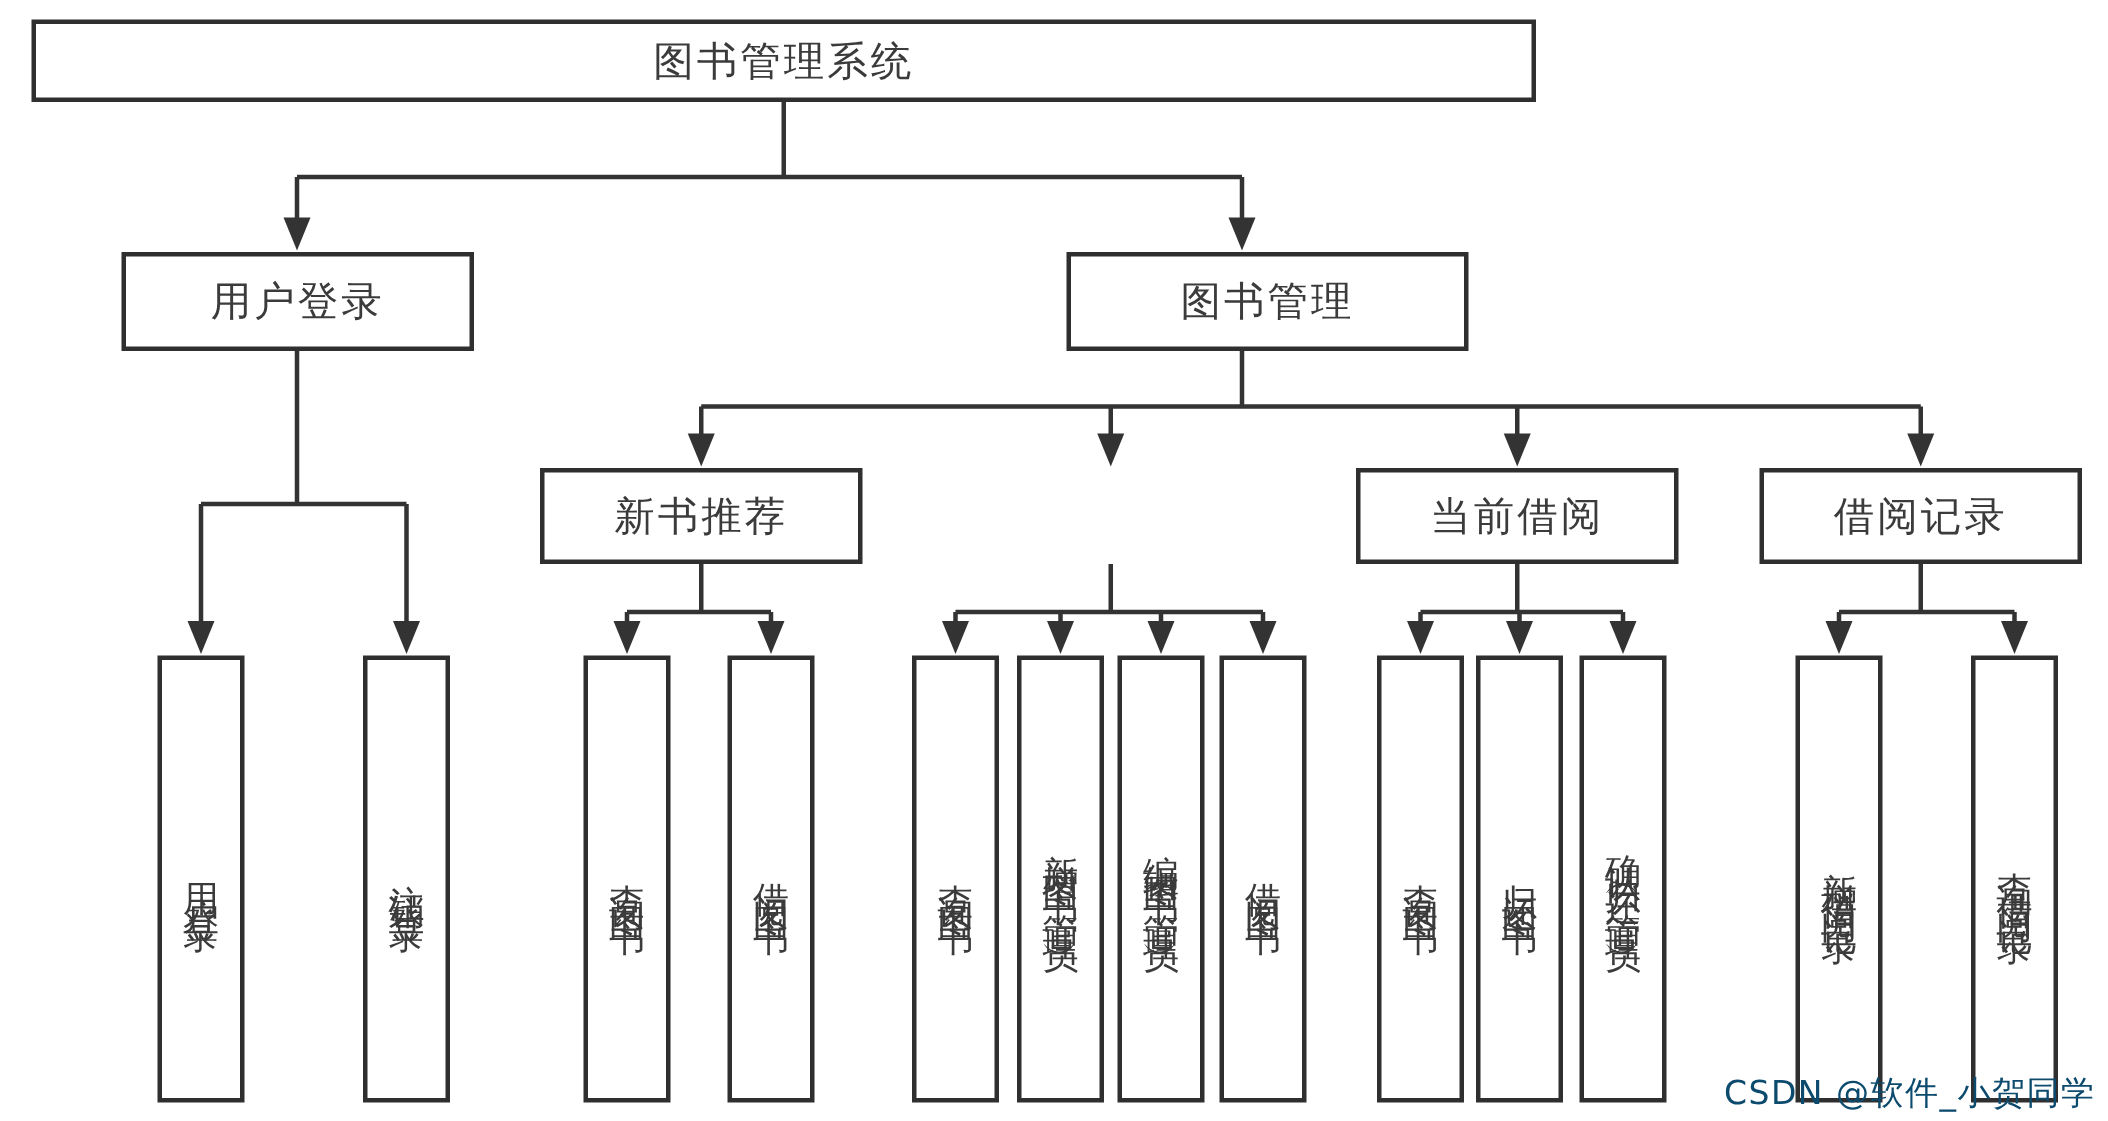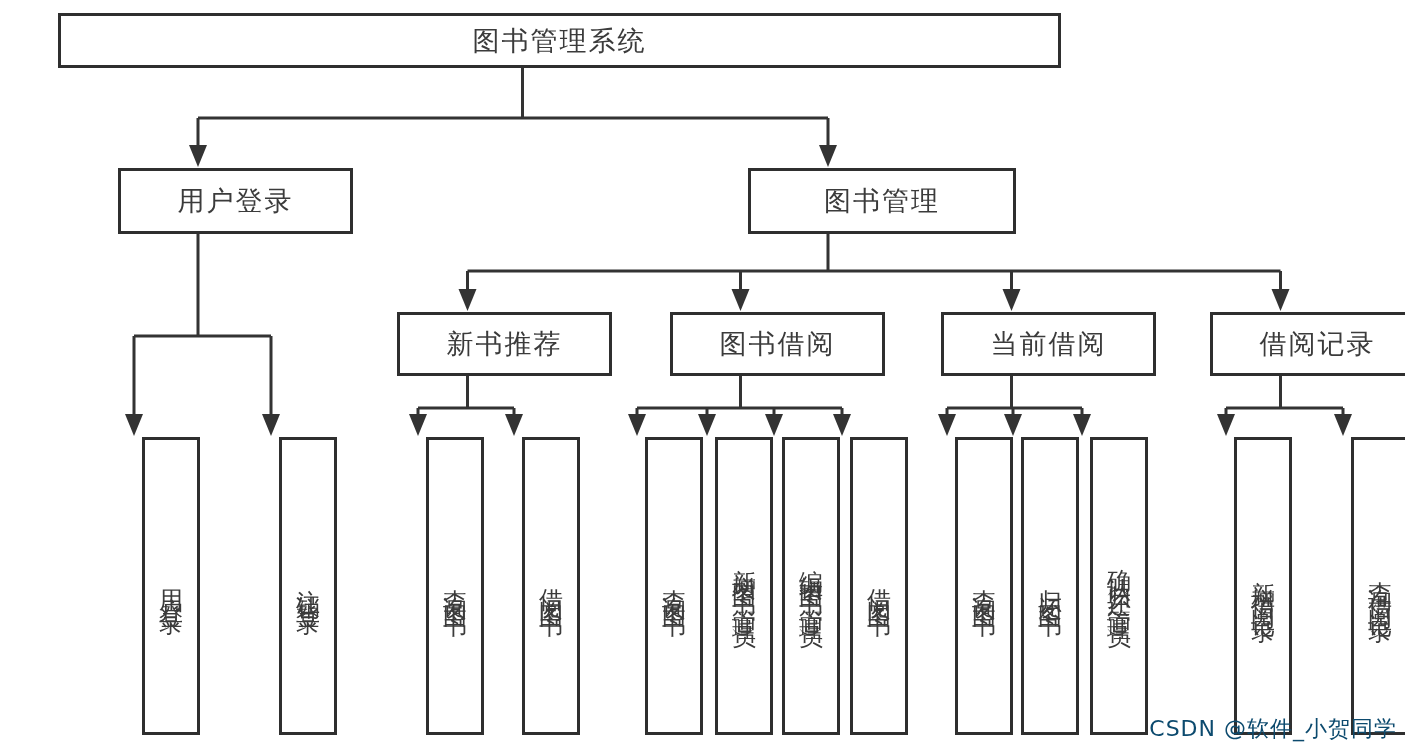--- a/index.html
+++ b/index.html
@@ -25,21 +25,20 @@
   .box {
     position: absolute;
     box-sizing: border-box;
     border: 3px solid #2f2f2f;
     background: #ffffff;
     display: flex;
     align-items: center;
     justify-content: center;
     color: #3b3b3b;
     text-align: center;
-    margin-left: 37px;
   }
   .hbox {
     font-size: 27px;
     letter-spacing: 2px;
     white-space: nowrap;
   }
   .vbox {
     top: 437px;
     width: 58px;
     height: 298px;
@@ -97,21 +96,20 @@
       <polygon points="1334,414 1352,414 1343,436"></polygon>
     </g>
   </svg>
 
   <div class="box hbox" style="left:21px; top:13px; width:1003px; height:55px;">图书管理系统</div>
 
   <div class="box hbox" style="left:81px; top:168px; width:235px; height:66px;">用户登录</div>
   <div class="box hbox" style="left:711px; top:168px; width:268px; height:66px;">图书管理</div>
 
   <div class="box hbox" style="left:360px; top:312px; width:215px; height:64px;">新书推荐</div>
-  <div class="box hbox" style="left:633px; top:312px; width:215px; height:64px;">图书借阅</div>
   <div class="box hbox" style="left:904px; top:312px; width:215px; height:64px;">当前借阅</div>
   <div class="box hbox" style="left:1173px; top:312px; width:215px; height:64px;">借阅记录</div>
 
   <div class="box vbox" style="left:105px;">用户登录</div>
   <div class="box vbox" style="left:242px;">注销登录</div>
 
   <div class="box vbox" style="left:389px;">查询图书</div>
   <div class="box vbox" style="left:485px;">借阅图书</div>
 
   <div class="box vbox" style="left:608px;">查询图书</div>

